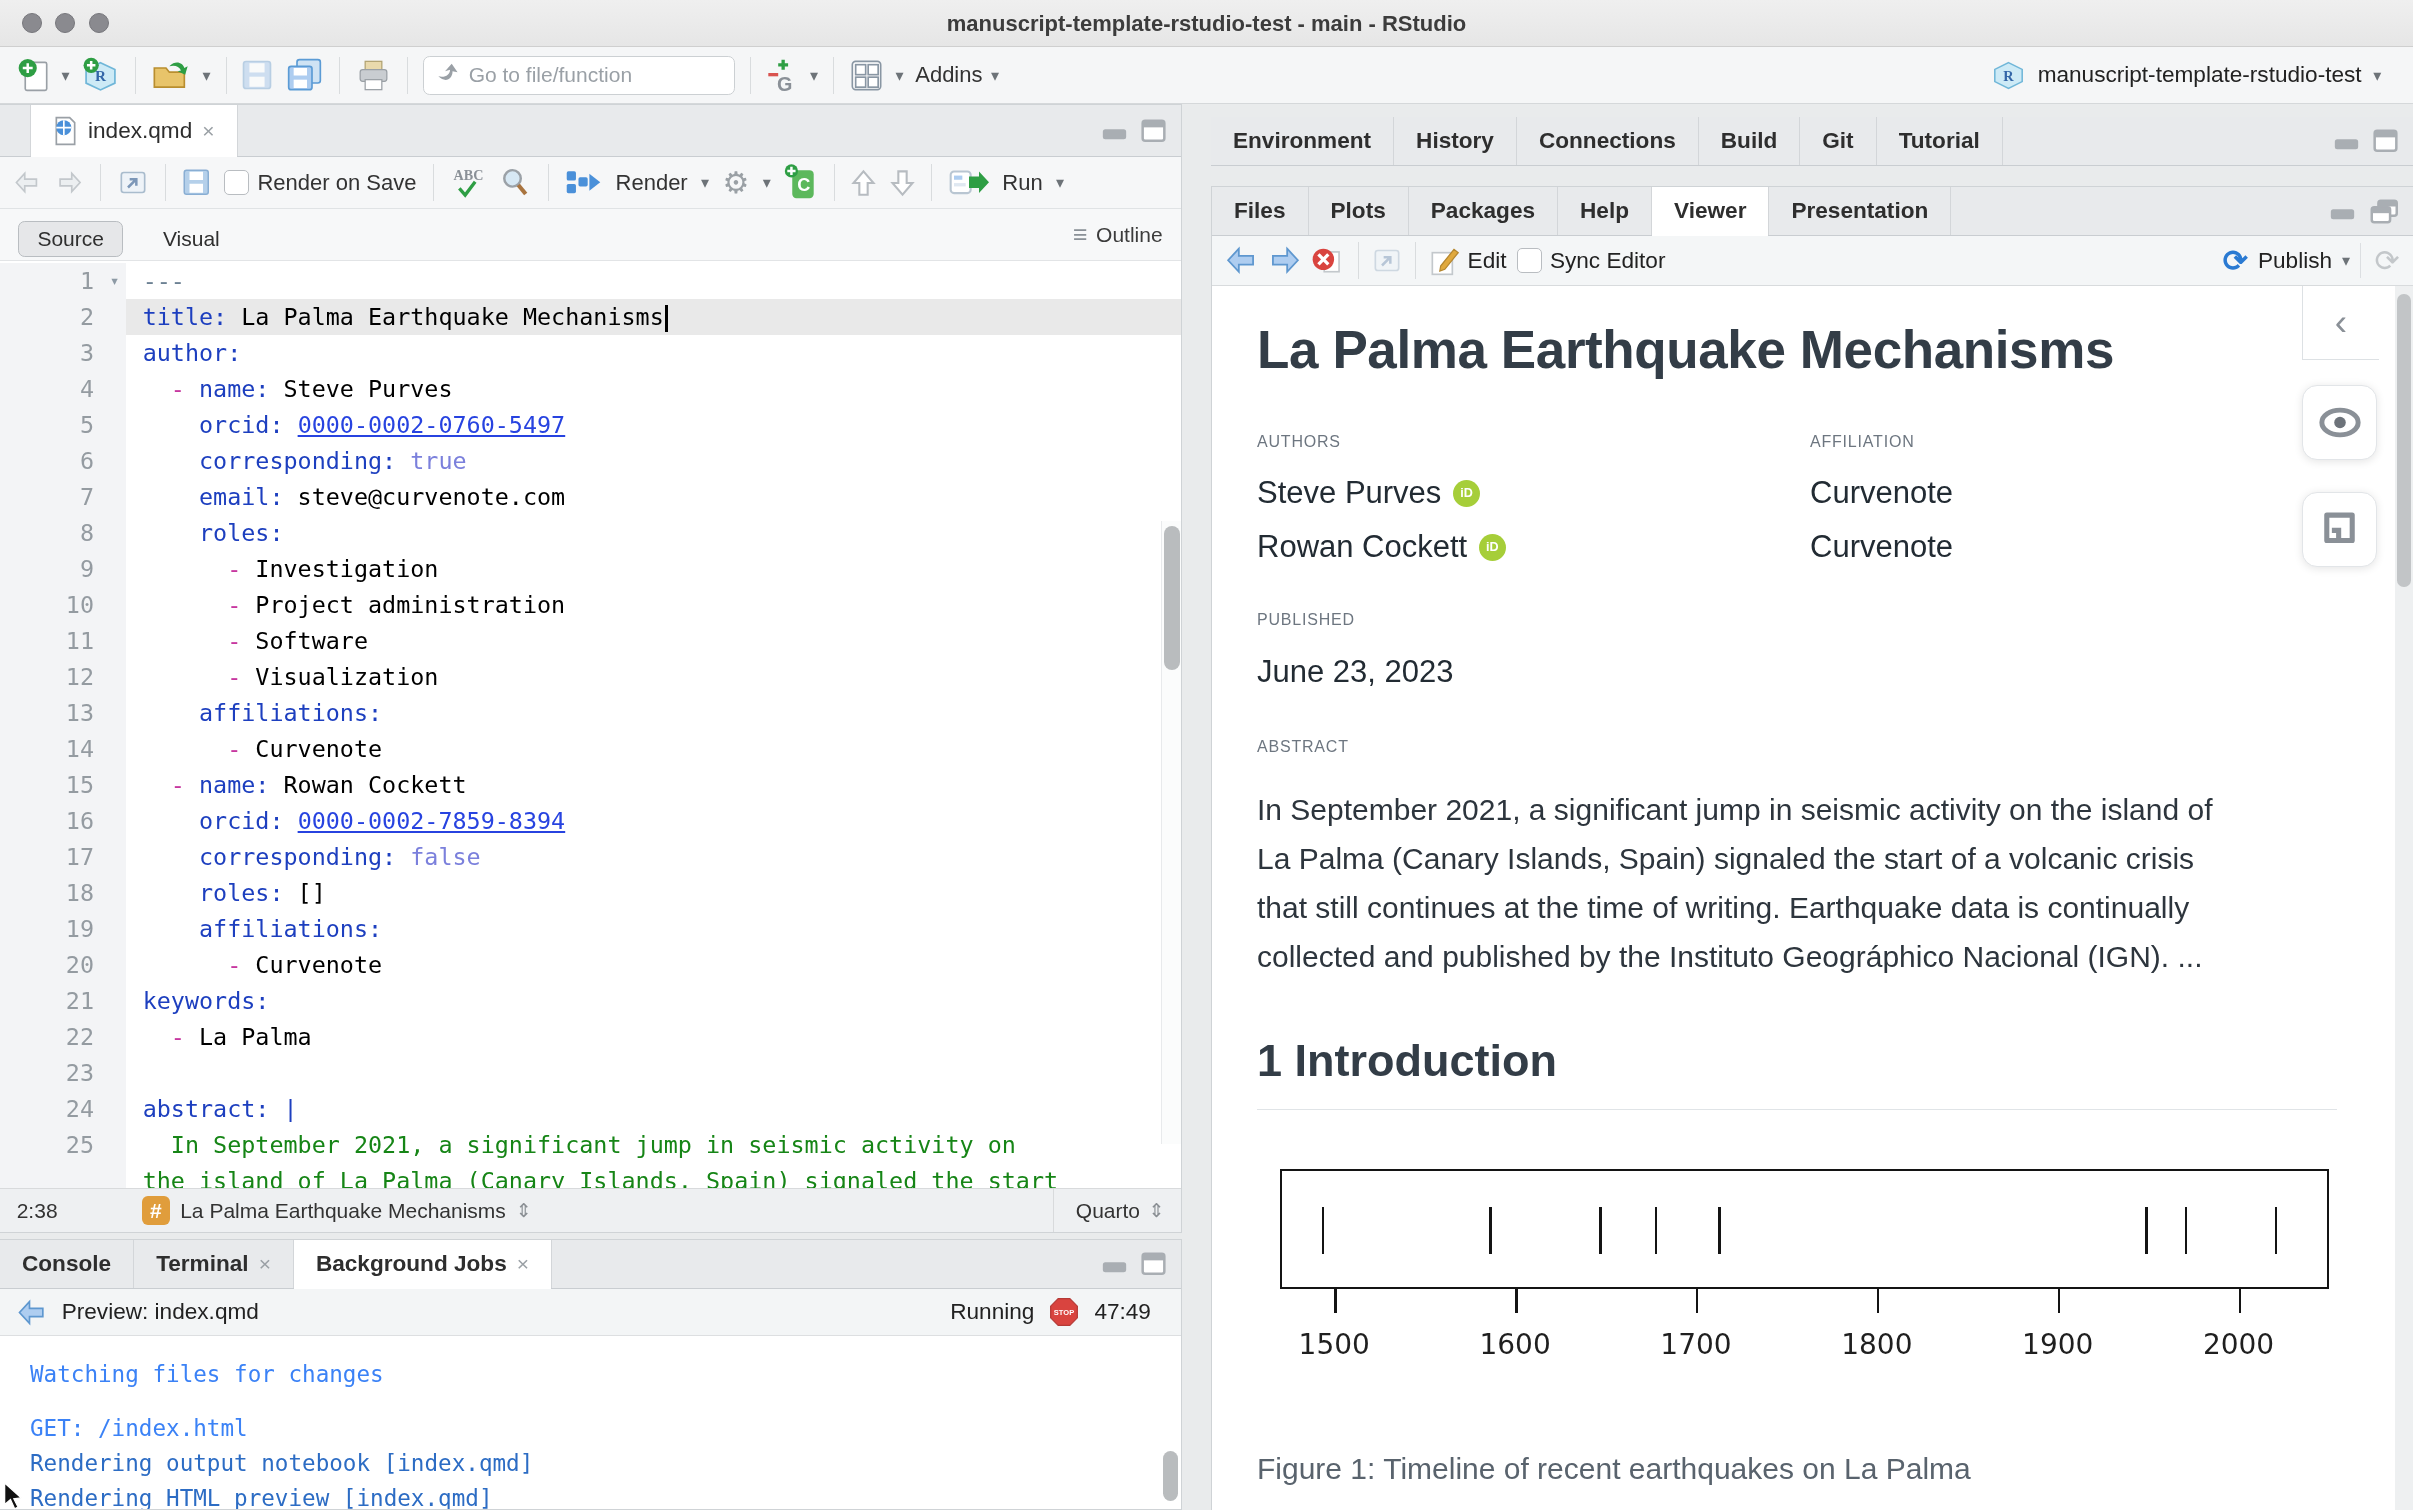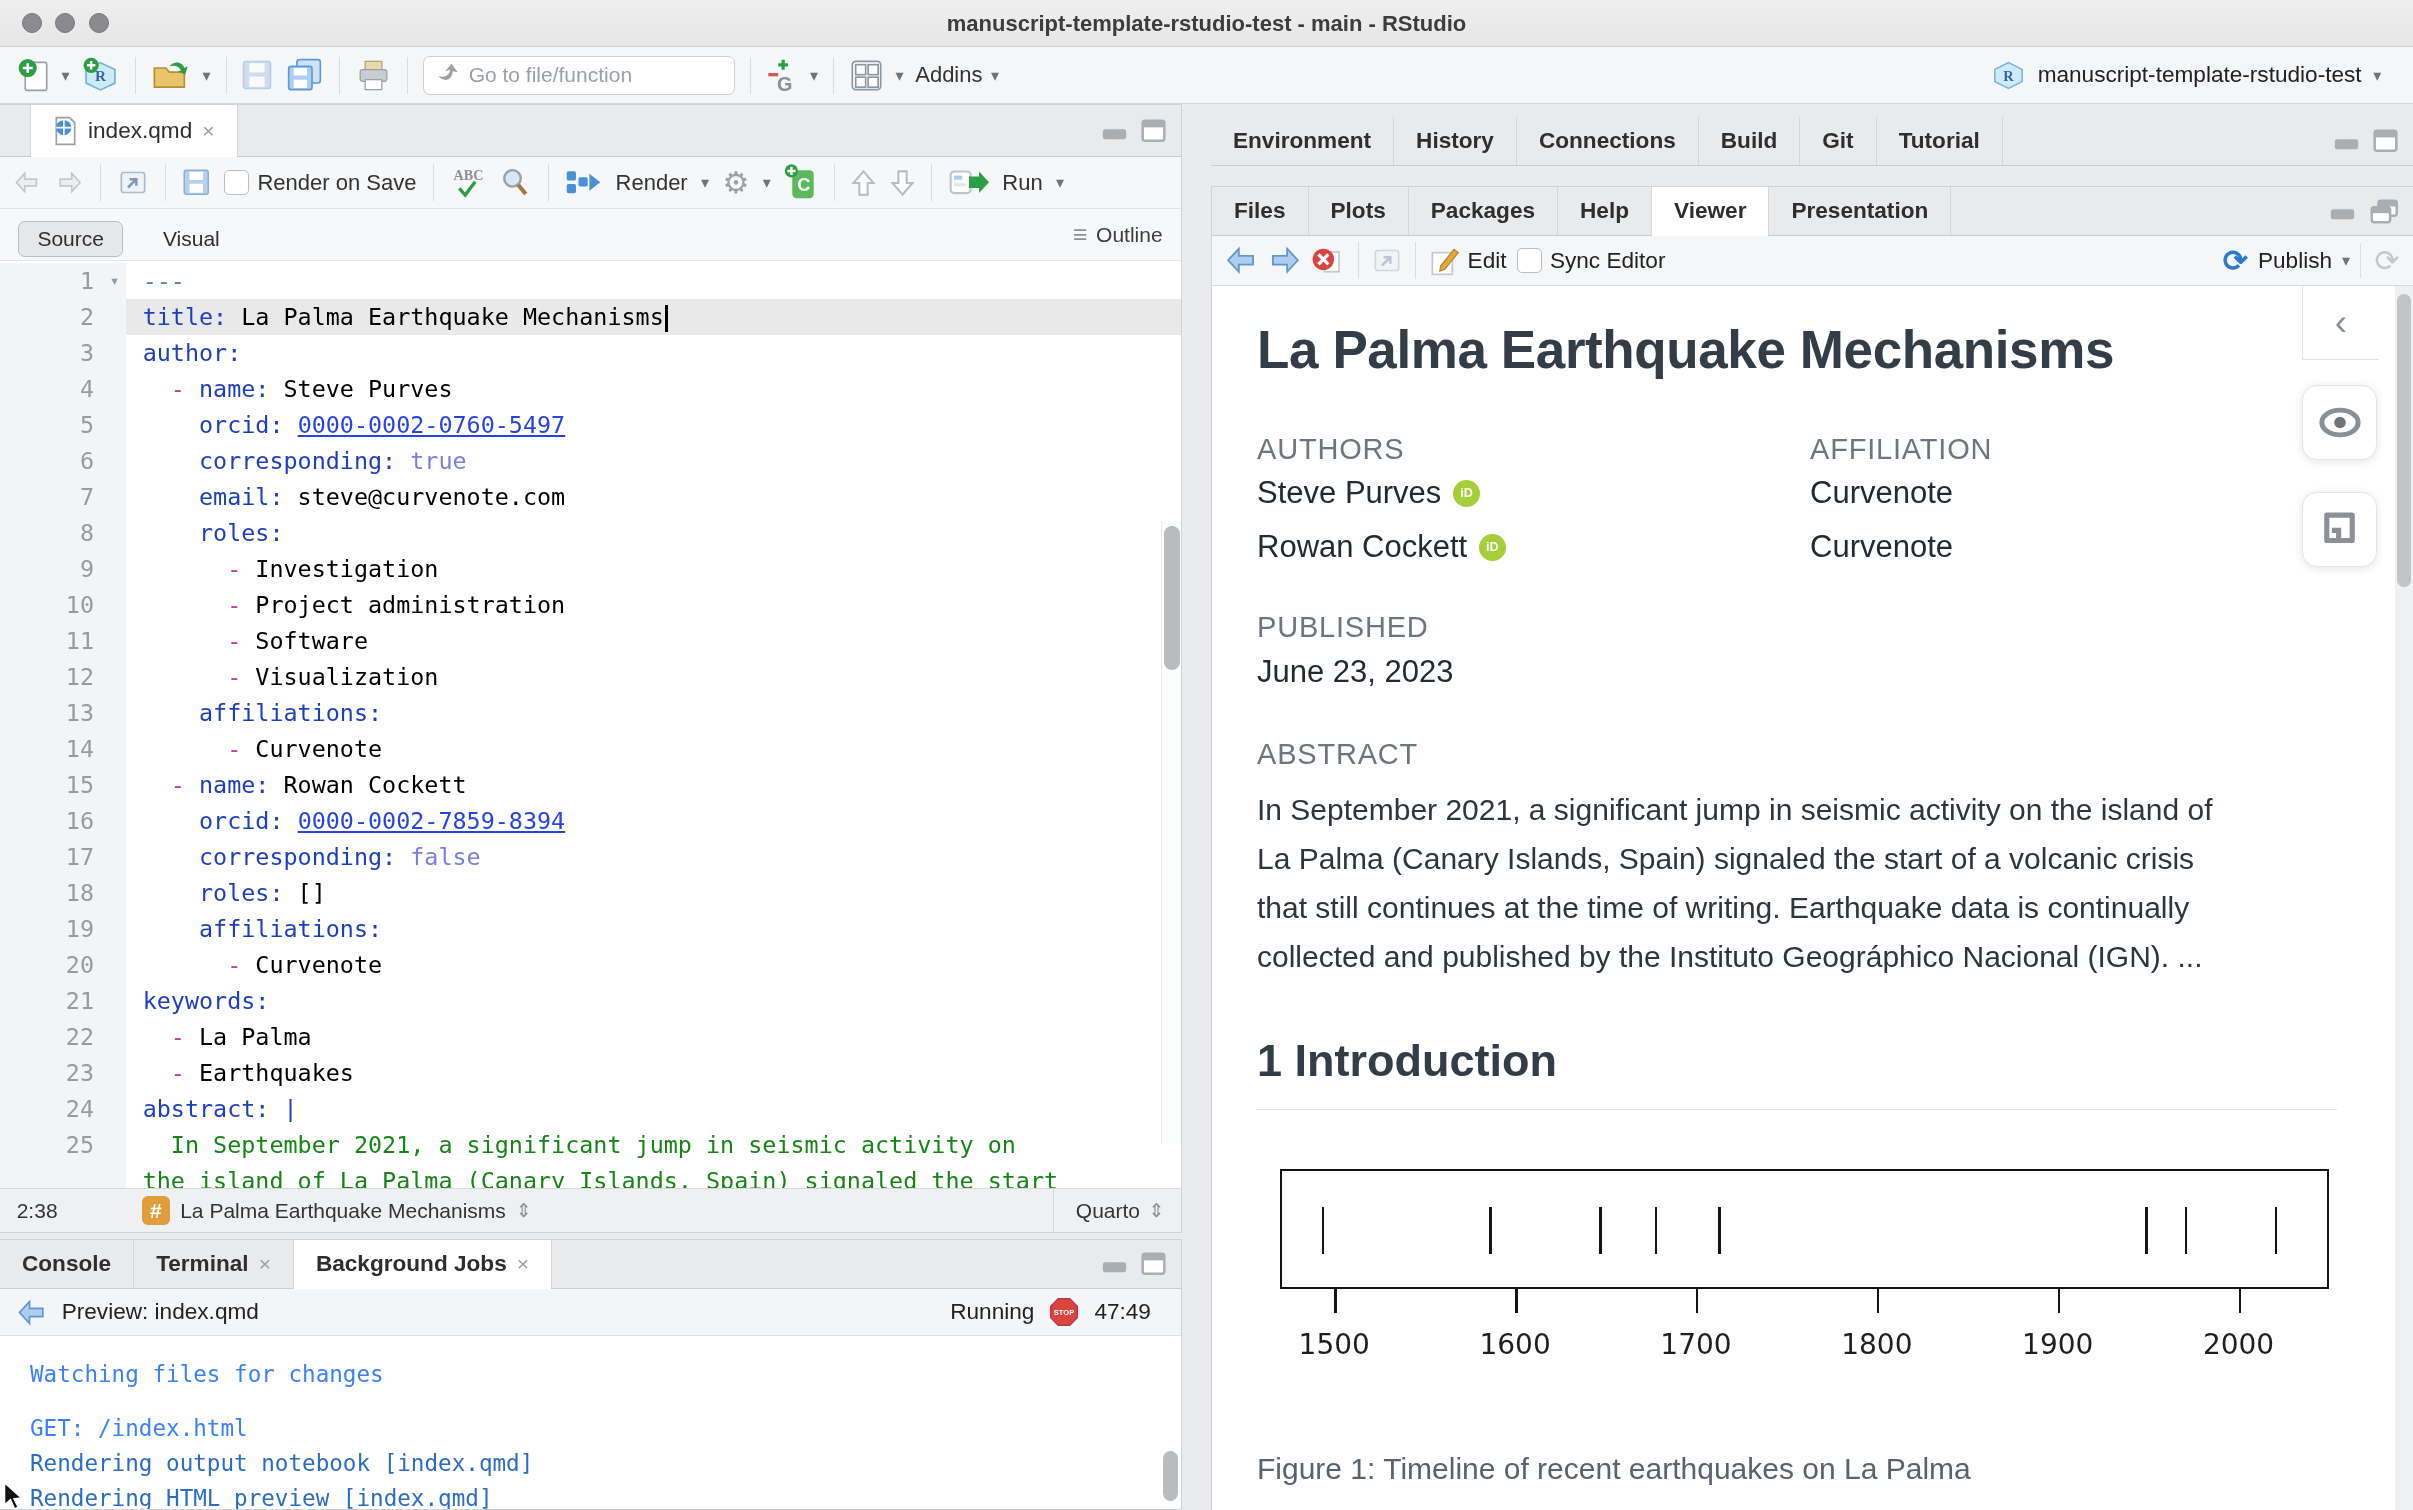--- a/index.html
+++ b/index.html
@@ -85,21 +85,21 @@
   .topright-strip { position:absolute; left:1211px; top:117px; right:0; height:49px; }
   .viewer-pane { position:absolute; left:1211px; top:186px; right:0; bottom:0; background:#eab308; border:0.8px solid #cfd3d6; border-right:none; display:flex; flex-direction:column; }
   .viewer-tabs { height:49px; flex:0 0 49px; }
   .viewer-toolbar { height:50px; flex:0 0 50px; background:#f4f6f7; border-bottom:0.8px solid #d8dbdd; display:flex; align-items:center; gap:10px; padding:0 13.4px; font-size:22.6px; color:#222; }
   .publish-group { margin-left:auto; display:flex; align-items:center; gap:10px; }
   .refresh-icon { font-size:30px; color:#c3c7ca; border-left:0.8px solid #dcdfe2; padding-left:13.4px; }
   .swirl-blue { font-size:30px; color:#2a7ad2; font-weight:bold; }
 
   .viewer-content { position:relative; flex:1 1 auto; overflow:hidden; background:#fff; }
   .doc-title { position:absolute; left:45px; top:33px; font-size:53px; font-weight:bold; color:#333d47; letter-spacing:-0.4px; }
-  .meta-label { position:absolute; font-size:29px; color:#6d7680; letter-spacing:0.8px; }
+  .meta-label { position:absolute; font-size:16px; color:#6d7680; letter-spacing:0.8px; }
   .author-name { position:absolute; left:45px; font-size:31px; color:#222b33; display:flex; align-items:center; gap:11.7px; }
   .affil-val { position:absolute; left:598px; font-size:31px; color:#222b33; }
   .orcid-badge { width:27px; height:27px; border-radius:50%; background:#a6ce39; color:#fff; font-size:12.6px; font-weight:bold; display:inline-flex; align-items:center; justify-content:center; }
   .pub-date { position:absolute; left:45px; top:368px; font-size:31px; color:#222b33; }
   .abstract-lines { position:absolute; left:45px; top:499px; font-size:30px; color:#2d353d; }
   .abstract-lines .aline { height:49px; line-height:49px; white-space:nowrap; }
   .section-head { position:absolute; left:45px; top:749px; width:1080px; font-size:45px; font-weight:bold; color:#333d47; padding-bottom:22px; border-bottom:1.7px solid #e0e4e7; }
 
   .fig-box { position:absolute; left:68px; top:883px; width:1049px; height:120px; border:2.5px solid #141414; background:#fff; }
   .evt-tick { position:absolute; top:36px; width:2.5px; height:47px; background:#141414; }
@@ -370,21 +370,21 @@
           <div class="code-row"><div class="gutter-cell">13</div><div class="line-cell"><span class="tok-text">    </span><span class="tok-key">affiliations:</span></div></div>
           <div class="code-row"><div class="gutter-cell">14</div><div class="line-cell"><span class="tok-text">      </span><span class="tok-dash">- </span><span class="tok-text">Curvenote</span></div></div>
           <div class="code-row"><div class="gutter-cell">15</div><div class="line-cell"><span class="tok-text">  </span><span class="tok-dash">- </span><span class="tok-key">name:</span><span class="tok-text"> Rowan Cockett</span></div></div>
           <div class="code-row"><div class="gutter-cell">16</div><div class="line-cell"><span class="tok-text">    </span><span class="tok-key">orcid:</span><span class="tok-text"> </span><span class="tok-num">0000-0002-7859-8394</span></div></div>
           <div class="code-row"><div class="gutter-cell">17</div><div class="line-cell"><span class="tok-text">    </span><span class="tok-key">corresponding:</span><span class="tok-text"> </span><span class="tok-bool">false</span></div></div>
           <div class="code-row"><div class="gutter-cell">18</div><div class="line-cell"><span class="tok-text">    </span><span class="tok-key">roles:</span><span class="tok-text"> []</span></div></div>
           <div class="code-row"><div class="gutter-cell">19</div><div class="line-cell"><span class="tok-text">    </span><span class="tok-key">affiliations:</span></div></div>
           <div class="code-row"><div class="gutter-cell">20</div><div class="line-cell"><span class="tok-text">      </span><span class="tok-dash">- </span><span class="tok-text">Curvenote</span></div></div>
           <div class="code-row"><div class="gutter-cell">21</div><div class="line-cell"><span class="tok-key">keywords:</span></div></div>
           <div class="code-row"><div class="gutter-cell">22</div><div class="line-cell"><span class="tok-text">  </span><span class="tok-dash">- </span><span class="tok-text">La Palma</span></div></div>
-          <div class="code-row"><div class="gutter-cell">23</div><div class="line-cell"><span class="tok-text">  </span><span class="tok-dash">- </span><span class="tok-text">Earthquakes</span></div></div>
+          <div class="code-row"><div class="gutter-cell">23</div></div>
           <div class="code-row"><div class="gutter-cell">24</div><div class="line-cell"><span class="tok-key">abstract:</span><span class="tok-text"> </span><span class="tok-key">|</span></div></div>
           <div class="code-row"><div class="gutter-cell">25</div><div class="line-cell"><span class="tok-str">  In September 2021, a significant jump in seismic activity on</span></div></div>
           <div class="code-row"><div class="gutter-cell"></div><div class="line-cell"><span class="tok-str">the island of La Palma (Canary Islands, Spain) signaled the start</span></div></div>
         </div>
       <div class="editor-scroll">
           <div class="thumb"></div>
         </div>
     </div>
 
     <div class="status-bar">

